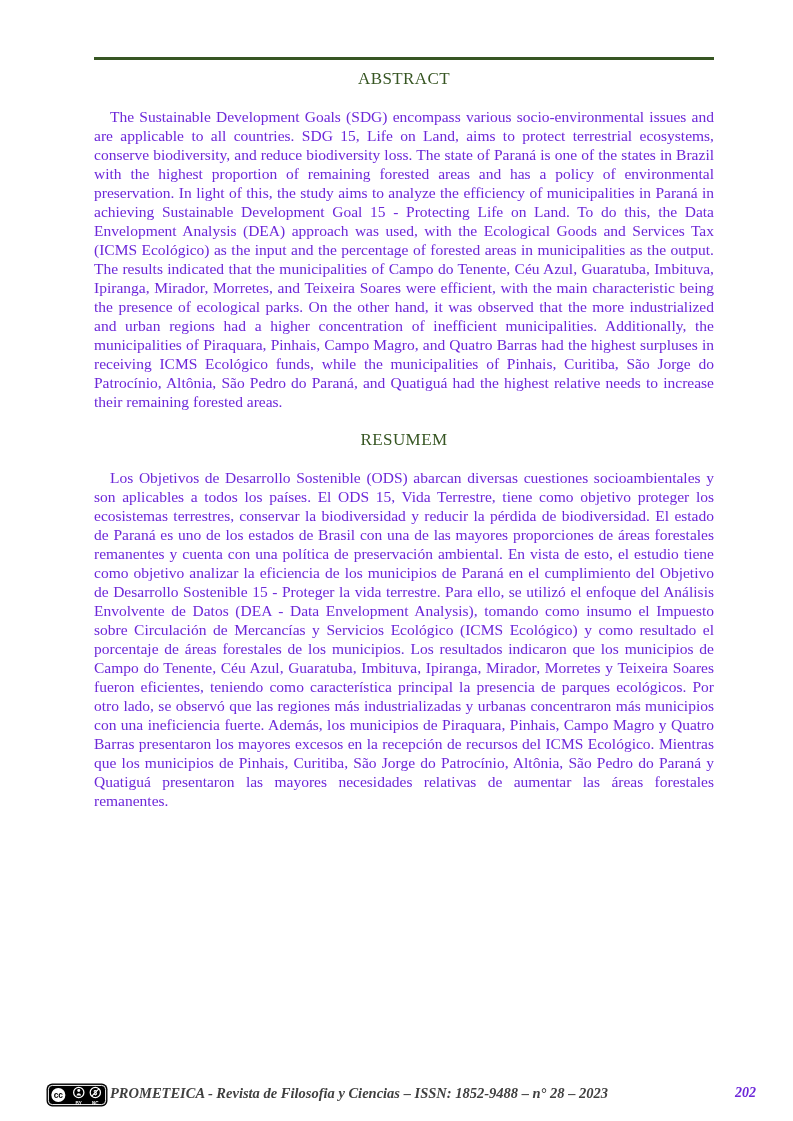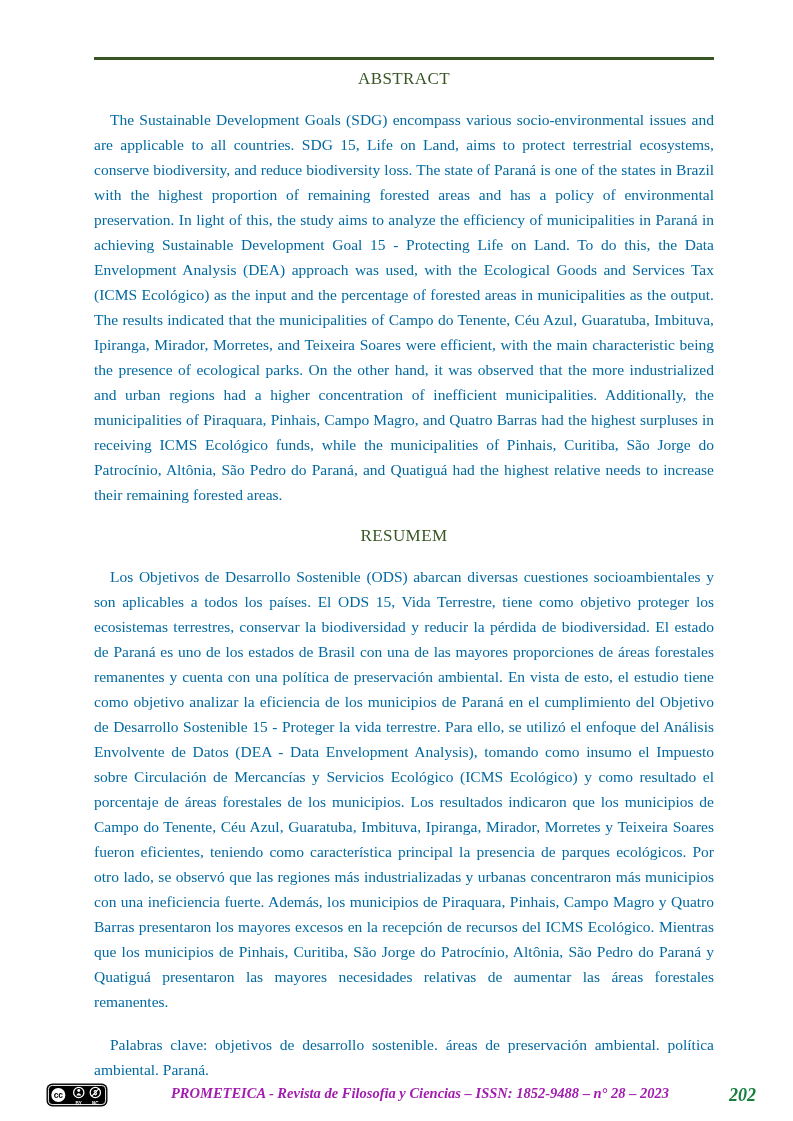--- a/index.html
+++ b/index.html
@@ -37,58 +37,57 @@
     font-weight: normal;
     letter-spacing: 0.4px;
     line-height: 20px;
   }
   .section-heading.resumem {
     margin-top: 19px;
   }
   .body-para {
     margin: 18px 0 0 0;
     font-size: 15.5px;
-    line-height: 25px;
+    line-height: 19px;
     text-align: justify;
     text-indent: 16px;
-    color: #0369a1;
+    color: #6d28d9;
   }
   .footer {
     position: absolute;
     left: 16px;
     top: 1078px;
     width: 793px;
     height: 36px;
   }
   .cc-badge {
     position: absolute;
     left: 30px;
     top: 5px;
     display: block;
   }
   .citation {
     position: absolute;
     left: 94px;
     width: 620px;
     top: 7px;
-    text-align: center;
     font-weight: bold;
     font-style: italic;
     font-size: 14.5px;
-    color: #a21caf;
+    color: #404040;
     white-space: nowrap;
   }
   .page-number {
     position: absolute;
     right: 53px;
     top: 7px;
     font-weight: bold;
     font-style: italic;
-    font-size: 18px;
-    color: #15803d;
+    font-size: 14px;
+    color: #6d28d9;
   }
   .badge-label {
     font-family: "Liberation Sans", "DejaVu Sans", sans-serif;
     font-weight: bold;
   }
 </style>
 </head>
 <body>
 
 <div class="page">
@@ -98,21 +97,20 @@
 
     <div class="section-heading">ABSTRACT</div>
 
     <p class="body-para">The Sustainable Development Goals (SDG) encompass various socio-environmental issues and are applicable to all countries. SDG 15, Life on Land, aims to protect terrestrial ecosystems, conserve biodiversity, and reduce biodiversity loss. The state of Paraná is one of the states in Brazil with the highest proportion of remaining forested areas and has a policy of environmental preservation. In light of this, the study aims to analyze the efficiency of municipalities in Paraná in achieving Sustainable Development Goal 15 - Protecting Life on Land. To do this, the Data Envelopment Analysis (DEA) approach was used, with the Ecological Goods and Services Tax (ICMS Ecológico) as the input and the percentage of forested areas in municipalities as the output. The results indicated that the municipalities of Campo do Tenente, Céu Azul, Guaratuba, Imbituva, Ipiranga, Mirador, Morretes, and Teixeira Soares were efficient, with the main characteristic being the presence of ecological parks. On the other hand, it was observed that the more industrialized and urban regions had a higher concentration of inefficient municipalities. Additionally, the municipalities of Piraquara, Pinhais, Campo Magro, and Quatro Barras had the highest surpluses in receiving ICMS Ecológico funds, while the municipalities of Pinhais, Curitiba, São Jorge do Patrocínio, Altônia, São Pedro do Paraná, and Quatiguá had the highest relative needs to increase their remaining forested areas.</p>
 
 
     <div class="section-heading resumem">RESUMEM</div>
 
     <p class="body-para">Los Objetivos de Desarrollo Sostenible (ODS) abarcan diversas cuestiones socioambientales y son aplicables a todos los países. El ODS 15, Vida Terrestre, tiene como objetivo proteger los ecosistemas terrestres, conservar la biodiversidad y reducir la pérdida de biodiversidad. El estado de Paraná es uno de los estados de Brasil con una de las mayores proporciones de áreas forestales remanentes y cuenta con una política de preservación ambiental. En vista de esto, el estudio tiene como objetivo analizar la eficiencia de los municipios de Paraná en el cumplimiento del Objetivo de Desarrollo Sostenible 15 - Proteger la vida terrestre. Para ello, se utilizó el enfoque del Análisis Envolvente de Datos (DEA - Data Envelopment Analysis), tomando como insumo el Impuesto sobre Circulación de Mercancías y Servicios Ecológico (ICMS Ecológico) y como resultado el porcentaje de áreas forestales de los municipios. Los resultados indicaron que los municipios de Campo do Tenente, Céu Azul, Guaratuba, Imbituva, Ipiranga, Mirador, Morretes y Teixeira Soares fueron eficientes, teniendo como característica principal la presencia de parques ecológicos. Por otro lado, se observó que las regiones más industrializadas y urbanas concentraron más municipios con una ineficiencia fuerte. Además, los municipios de Piraquara, Pinhais, Campo Magro y Quatro Barras presentaron los mayores excesos en la recepción de recursos del ICMS Ecológico. Mientras que los municipios de Pinhais, Curitiba, São Jorge do Patrocínio, Altônia, São Pedro do Paraná y Quatiguá presentaron las mayores necesidades relativas de aumentar las áreas forestales remanentes.</p>
 
-    <p class="body-para">Palabras clave: objetivos de desarrollo sostenible. áreas de preservación ambiental. política ambiental. Paraná.</p>
   </div>
 
   <div class="footer">
 
     <svg class="cc-badge" width="62" height="24" viewBox="0 0 88 34">
       <rect x="0.75" y="0.75" width="86.5" height="32.5" rx="8" fill="#000000"></rect>
       <rect x="3.4" y="3.4" width="81.2" height="27.2" rx="5.5" fill="none" stroke="#ffffff" stroke-width="1.4"></rect>
 
       <g>
         <circle cx="17.5" cy="17" r="10" fill="#ffffff"></circle>

